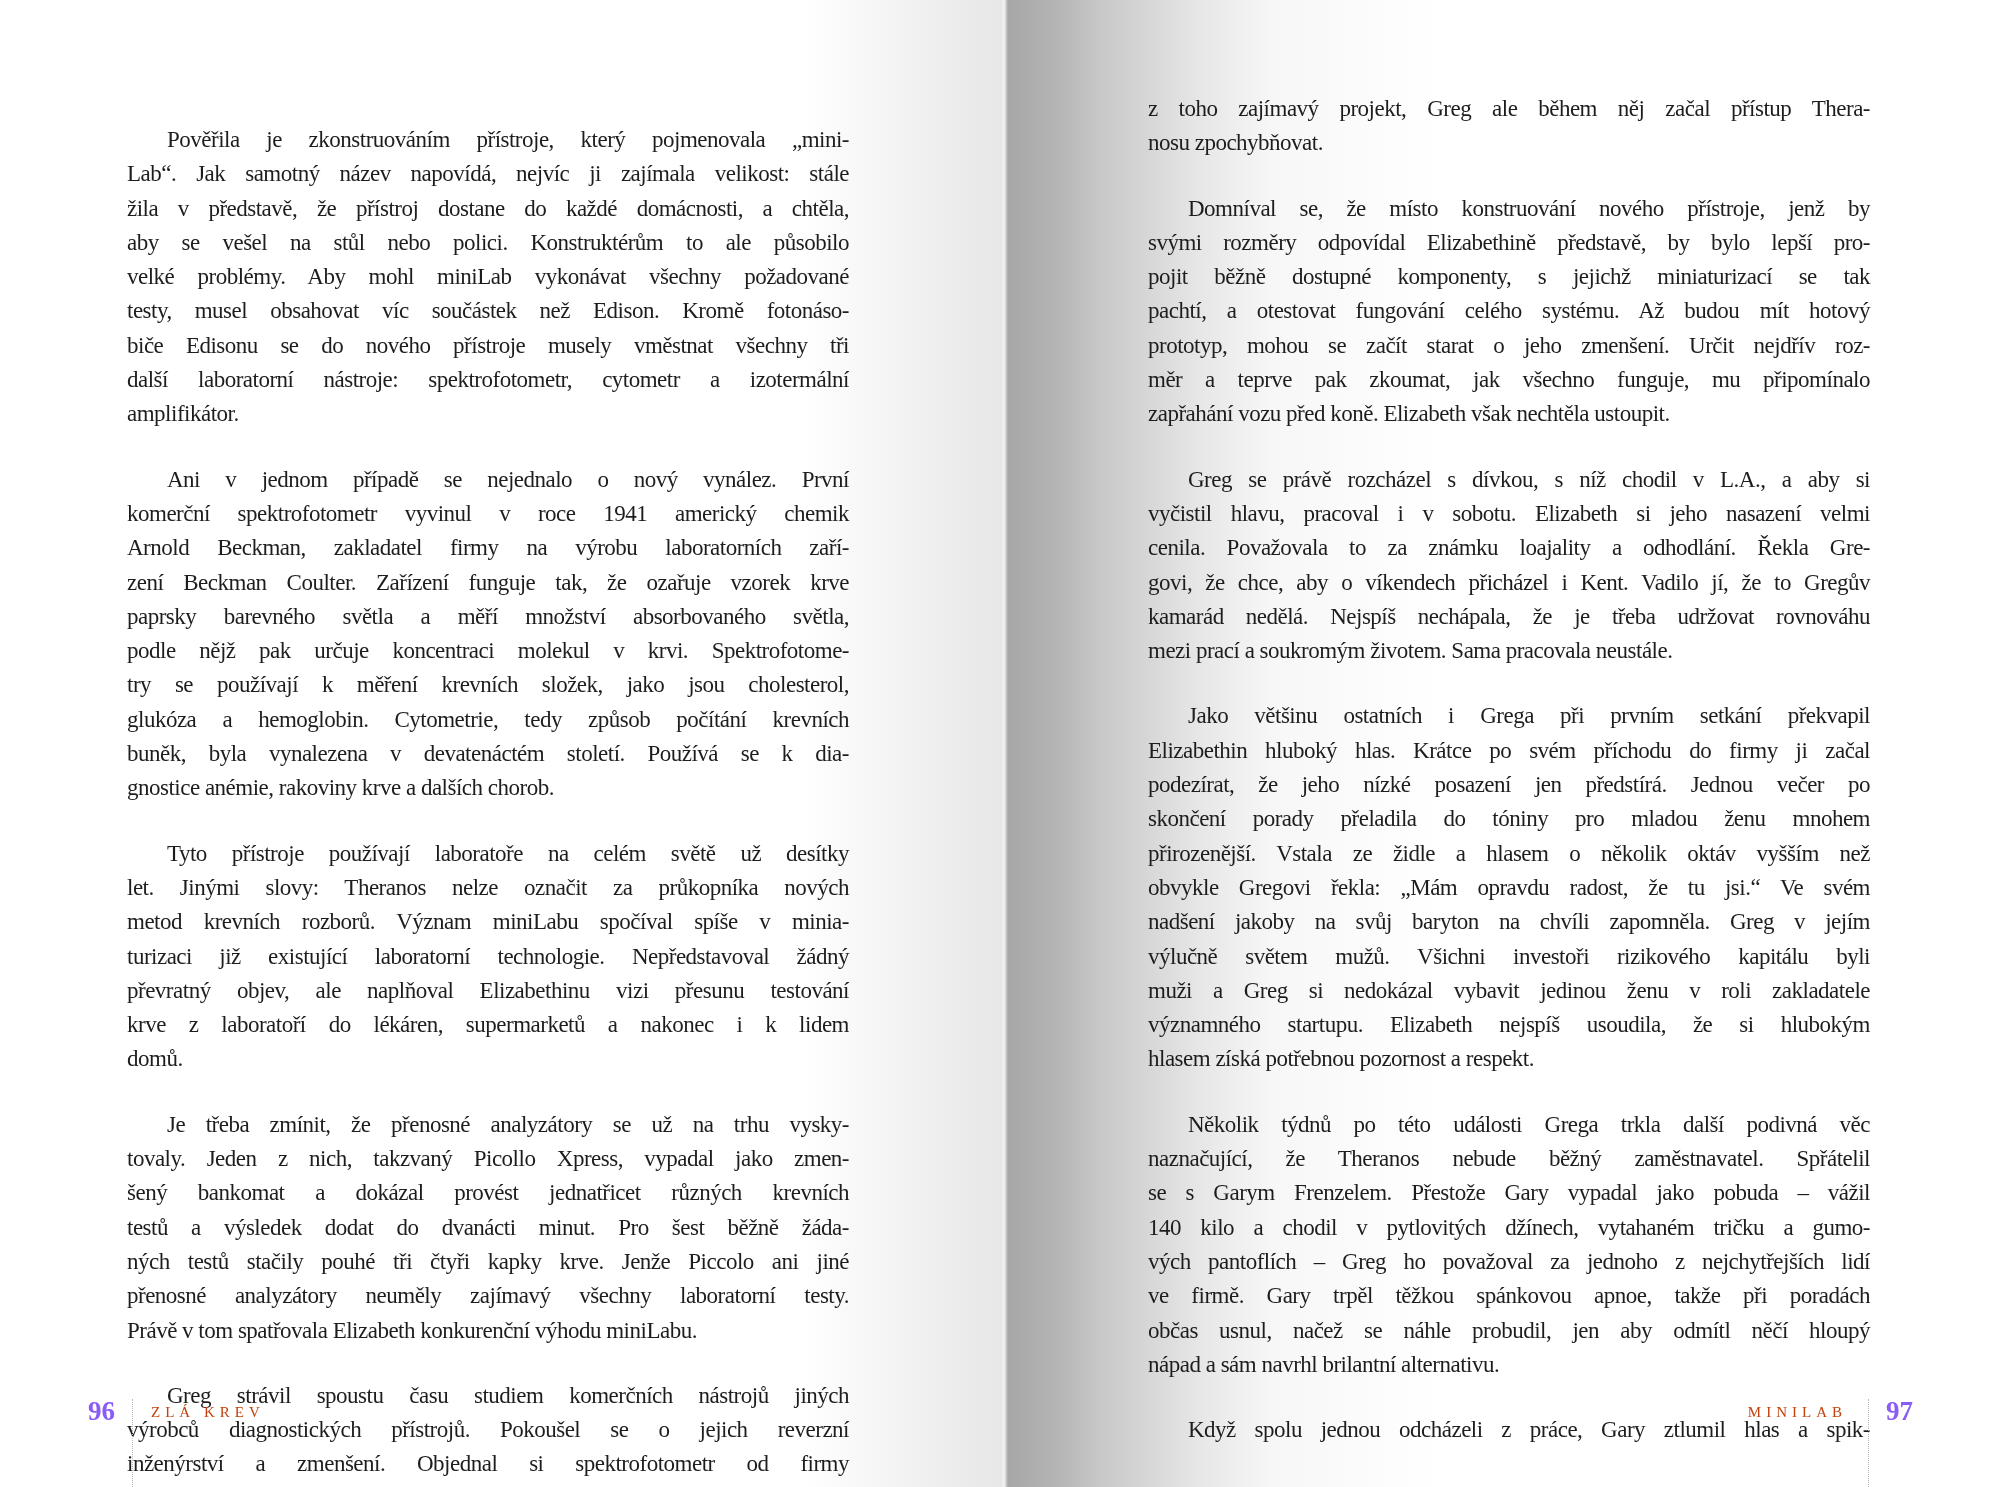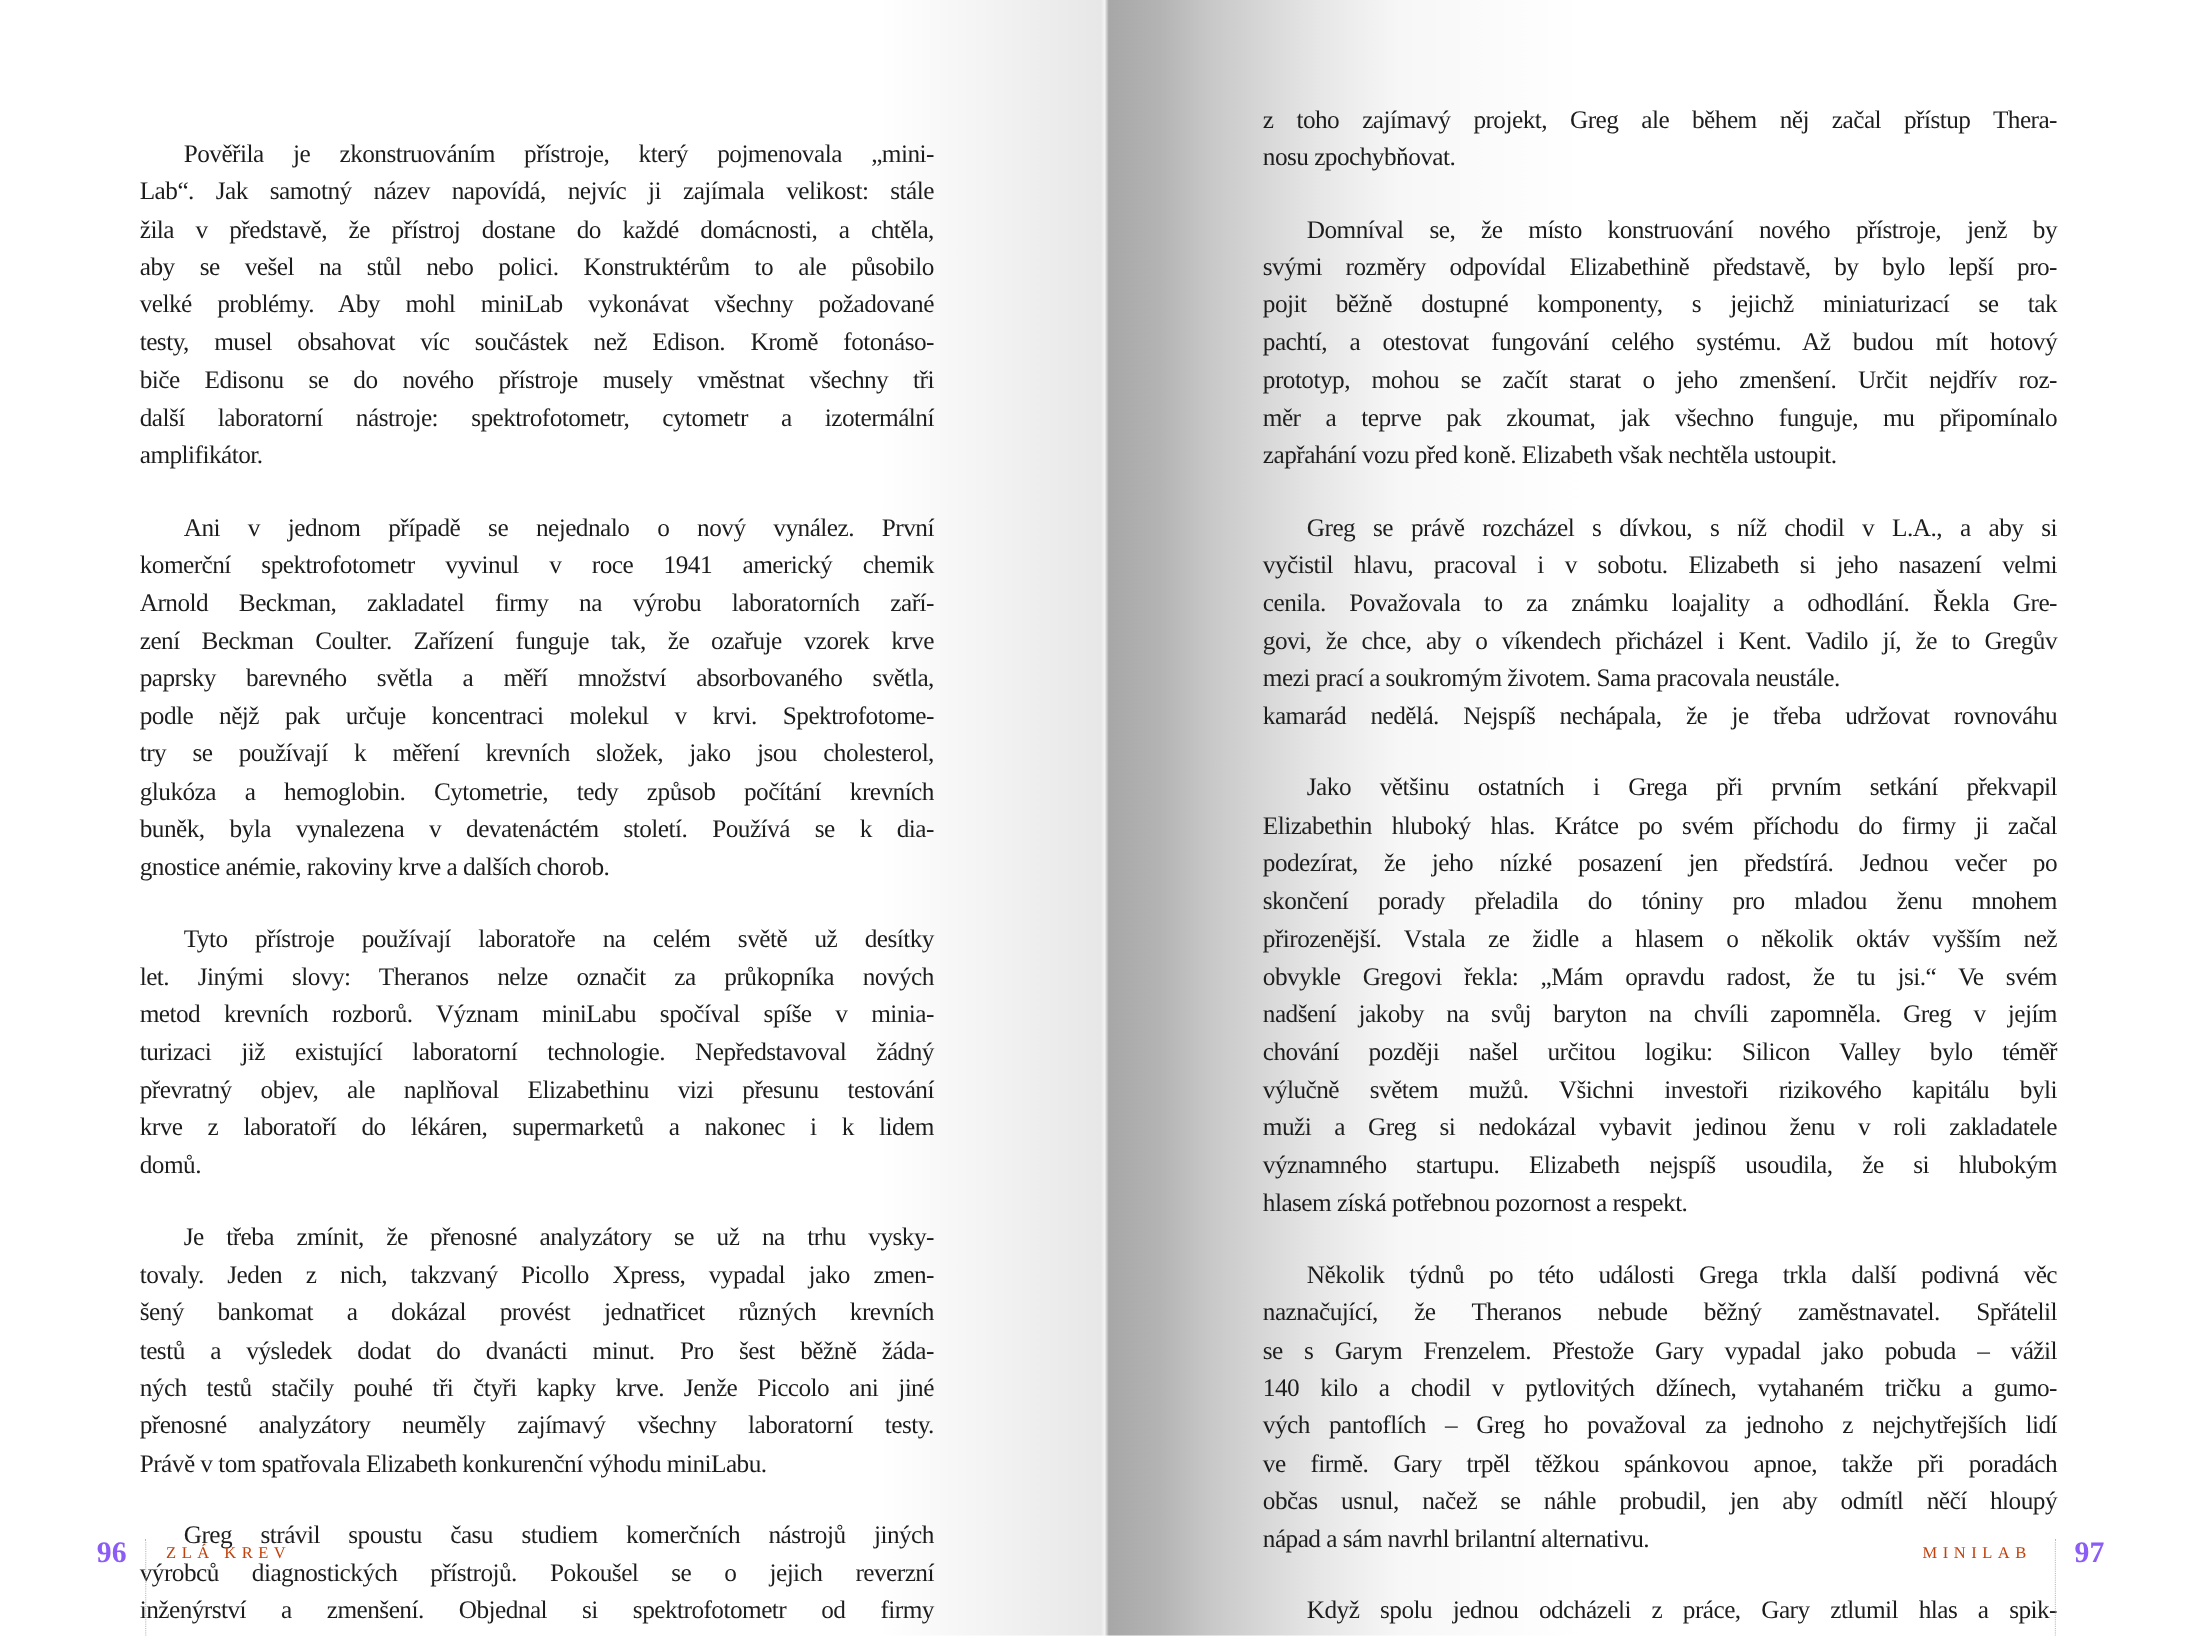--- a/index.html
+++ b/index.html
@@ -154,32 +154,31 @@
         <div class="line">pachtí, a otestovat fungování celého systému. Až budou mít hotový</div>
         <div class="line">prototyp, mohou se začít starat o jeho zmenšení. Určit nejdřív roz-</div>
         <div class="line">měr a teprve pak zkoumat, jak všechno funguje, mu připomínalo</div>
         <div class="line plast">zapřahání vozu před koně. Elizabeth však nechtěla ustoupit.</div>
       </div>
       <div>
         <div class="line first">Greg se právě rozcházel s dívkou, s níž chodil v L.A., a aby si</div>
         <div class="line">vyčistil hlavu, pracoval i v sobotu. Elizabeth si jeho nasazení velmi</div>
         <div class="line">cenila. Považovala to za známku loajality a odhodlání. Řekla Gre-</div>
         <div class="line">govi, že chce, aby o víkendech přicházel i Kent. Vadilo jí, že to Gregův</div>
+        <div class="line">kamarád nedělá. Nejspíš nechápala, že je třeba udržovat rovnováhu</div>
         <div class="line plast">mezi prací a soukromým životem. Sama pracovala neustále.</div>
-        <div class="line">kamarád nedělá. Nejspíš nechápala, že je třeba udržovat rovnováhu</div>
       </div>
       <div>
         <div class="line first">Jako většinu ostatních i Grega při prvním setkání překvapil</div>
         <div class="line">Elizabethin hluboký hlas. Krátce po svém příchodu do firmy ji začal</div>
         <div class="line">podezírat, že jeho nízké posazení jen předstírá. Jednou večer po</div>
         <div class="line">skončení porady přeladila do tóniny pro mladou ženu mnohem</div>
         <div class="line">přirozenější. Vstala ze židle a hlasem o několik oktáv vyšším než</div>
         <div class="line">obvykle Gregovi řekla: „Mám opravdu radost, že tu jsi.“ Ve svém</div>
         <div class="line">nadšení jakoby na svůj baryton na chvíli zapomněla. Greg v jejím</div>
-        <div class="line">chování později našel určitou logiku: Silicon Valley bylo téměř</div>
         <div class="line">výlučně světem mužů. Všichni investoři rizikového kapitálu byli</div>
         <div class="line">muži a Greg si nedokázal vybavit jedinou ženu v roli zakladatele</div>
         <div class="line">významného startupu. Elizabeth nejspíš usoudila, že si hlubokým</div>
         <div class="line plast">hlasem získá potřebnou pozornost a respekt.</div>
       </div>
       <div>
         <div class="line first">Několik týdnů po této události Grega trkla další podivná věc</div>
         <div class="line">naznačující, že Theranos nebude běžný zaměstnavatel. Spřátelil</div>
         <div class="line">se s Garym Frenzelem. Přestože Gary vypadal jako pobuda – vážil</div>
         <div class="line">140 kilo a chodil v pytlovitých džínech, vytahaném tričku a gumo-</div>

